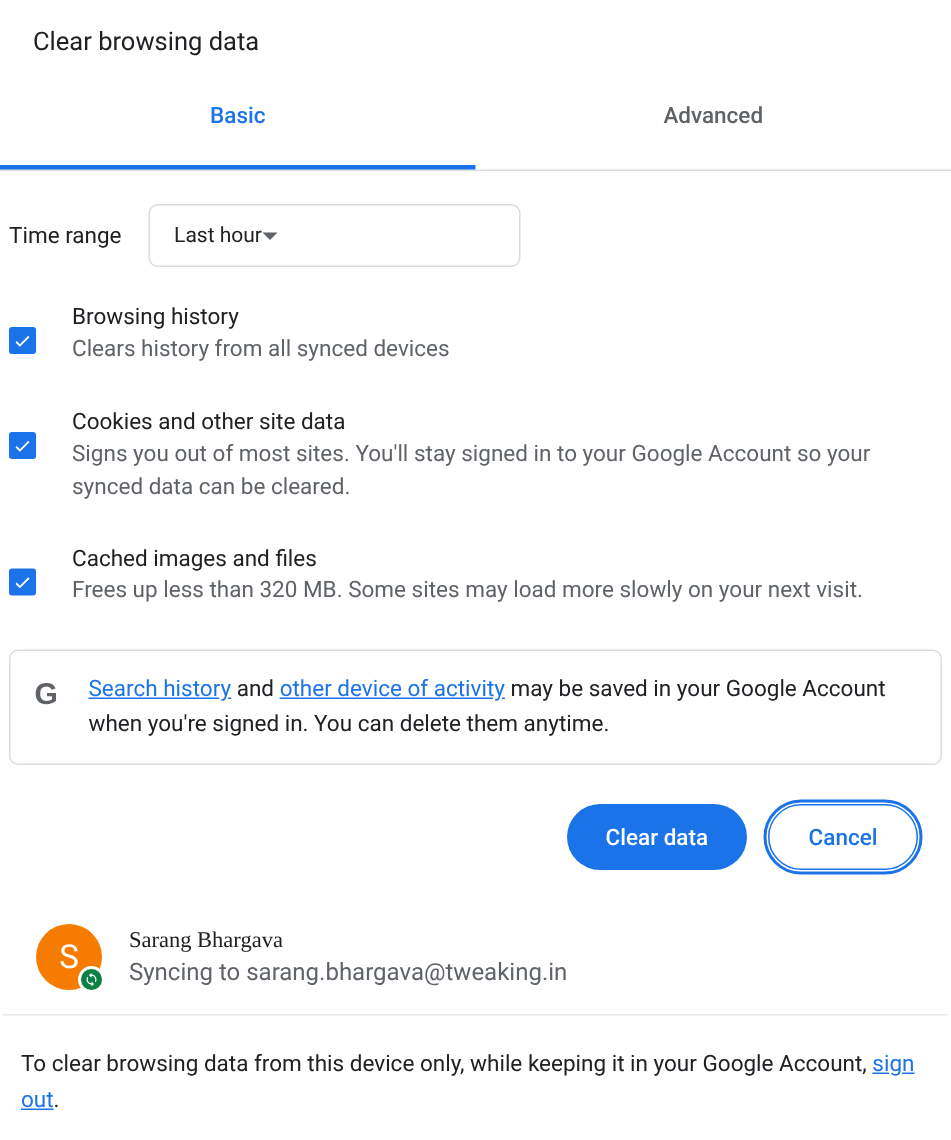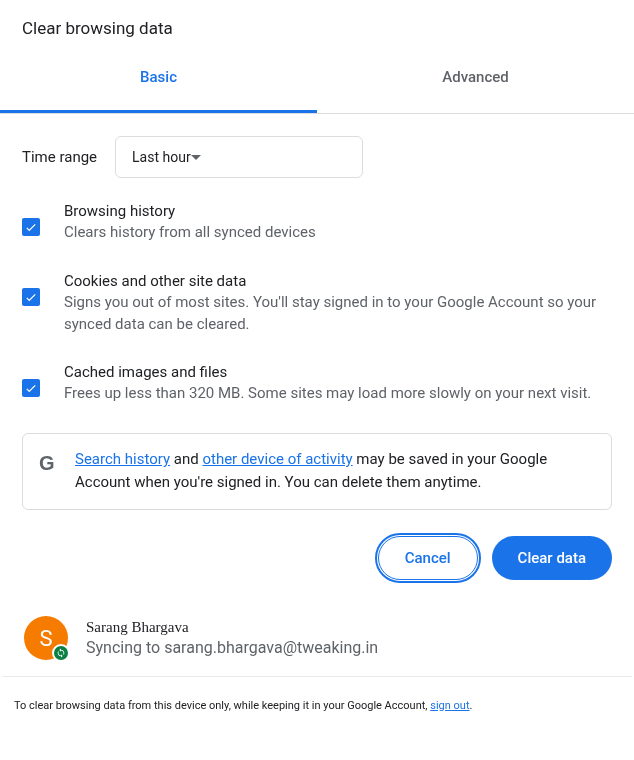--- a/index.html
+++ b/index.html
@@ -33,21 +33,21 @@
     font-weight: 500;
   }
   .tab.active {
     color: #1a73e8;
     border-bottom: 3px solid #1a73e8;
   }
   .scroll-area {
     position: relative;
     height: 400px;
     overflow-y: scroll;
-    padding: 0 22px;
+    padding: 0 6px;
   }
   .scroll-area::-webkit-scrollbar { width: 16px; }
   .scroll-area::-webkit-scrollbar-track { background: #f1f1f1; }
   .scroll-area::-webkit-scrollbar-thumb { background: #c1c1c1; }
   .scroll-area::-webkit-scrollbar-button:single-button {
     background: #f1f1f1;
     height: 16px; width:16px;
   }
   .time-row {
     display: flex;
@@ -184,21 +184,21 @@
     width: 18px; height: 18px;
     border-radius: 50%;
     background: #0b8043;
     border: 2px solid #fff;
     display:flex; align-items:center; justify-content:center;
   }
   .acct-name { font-size: 15px; color:#202124;font-family:Liberation Serif, serif; }
   .acct-sync { font-size: 16px; color:#5f6368; margin-top:2px;}
   .footer-note {
     padding: 20px 22px 0 14px;
-    font-size: 11px;
+    font-size: 15px;
     color: #202124;
     line-height: 1.6;
   }
   .footer-note a {
     color: #1a73e8;
     text-decoration: underline;
     cursor:pointer;
   }
 </style>
 </head>
@@ -258,22 +258,22 @@
 
   <div class="info-box">
     <div class="g-icon">G</div>
     <div class="info-text">
       <a>Search history</a><span> and </span><a>other device of activity</a><span> may be saved in your Google Account when you're signed in. You can delete them anytime.</span>
     </div>
   </div>
 </div>
 
 <div class="button-row">
+  <div class="btn primary">Clear data</div>
   <div class="btn cancel">Cancel</div>
-  <div class="btn primary">Clear data</div>
 </div>
 
 <div class="account-row">
   <div class="avatar">
     <span>S</span>
     <div class="avatar-badge">
       <svg width="10" height="10" viewBox="0 0 24 24">
           <path fill="#fff" d="M12 4V1L8 5l4 4V6c3.3 0 6 2.7 6 6 0 1-.3 2-.7 2.8l1.5 1.5C19.5 15 20 13.6 20 12c0-4.4-3.6-8-8-8zm0 14c-3.3 0-6-2.7-6-6 0-1 .3-2 .7-2.8L5.2 7.7C4.5 9 4 10.4 4 12c0 4.4 3.6 8 8 8v3l4-4-4-4v3z"></path>
         </svg>
     </div>

